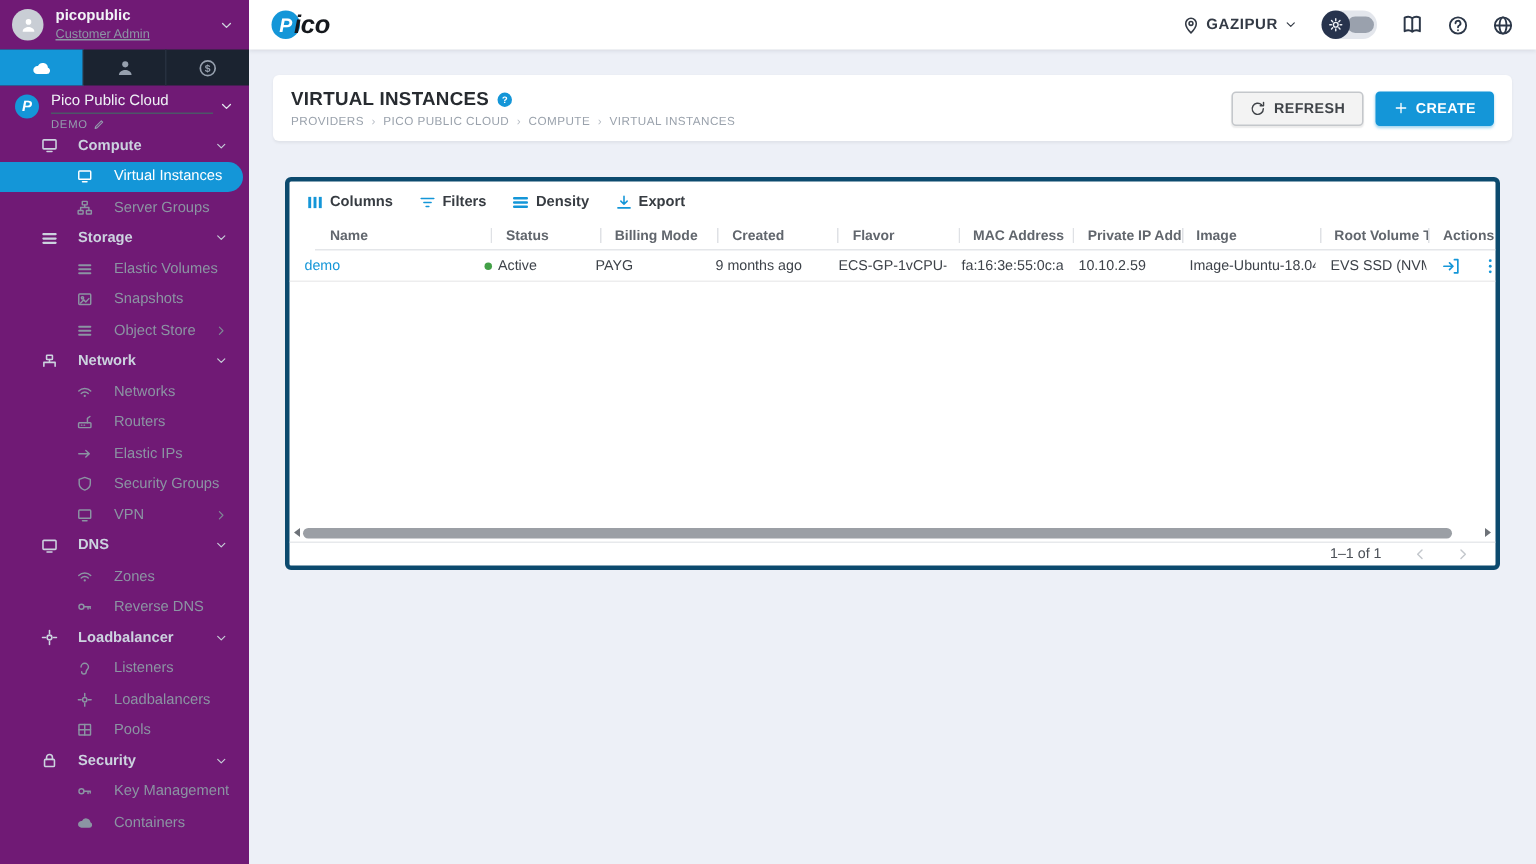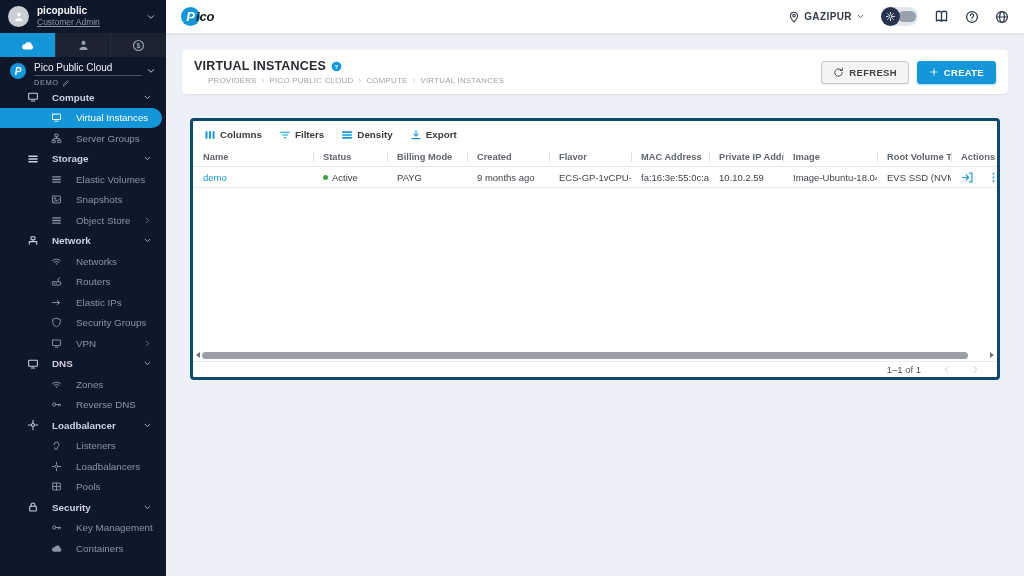--- a/index.html
+++ b/index.html
@@ -3,21 +3,21 @@
 <meta charset="utf-8">
 <style>
   html,body{margin:0;padding:0;width:1024px;height:576px;overflow:hidden;
     background:#edf0f7;font-family:"Liberation Sans",sans-serif;}
   *{box-sizing:border-box;}
   svg{display:block;}
   svg text{font-family:"Liberation Sans",sans-serif;font-weight:bold;}
   .icn,[data-icon]{display:inline-flex;align-items:center;justify-content:center;}
 
   
-  .sidebar{position:absolute;left:0;top:0;width:166px;height:576px;background:#0f172a;
+  .sidebar{position:absolute;left:0;top:0;width:166px;height:576px;background:#701a75;
     z-index:10;display:flex;flex-direction:column;}
   .user-row{height:33px;display:flex;align-items:center;padding:0 10px 0 8px;flex:none;cursor:pointer;}
   .avatar{width:21px;height:21px;border-radius:50%;background:#c9ced5;color:#fff;
     display:flex;align-items:center;justify-content:center;flex:none;}
   .user-meta{margin-left:8px;line-height:1.2;min-width:0;}
   .user-name{color:#f2f4f7;font-size:10px;font-weight:700;}
   .user-role{color:#8d96a5;font-size:8.5px;text-decoration:underline;}
   .user-chevron{margin-left:auto;color:#cfd5de;}
   .tabs-row{height:24px;display:flex;flex:none;background:#1b2330;}
   .tab{flex:1;display:flex;align-items:center;justify-content:center;color:#96a0ae;
@@ -41,53 +41,53 @@
   .srow .chev{margin-left:auto;margin-right:14px;color:#c6cdd8;display:flex;}
   .srow.sub .chev{color:#7e8795;}
   .srow.active{background:var(--accent);color:#fff;width:162px;border-radius:0 16px 16px 0;}
 
   
   .topbar{position:absolute;left:166px;top:0;right:0;height:33px;background:#fff;
     box-shadow:0 1px 3px rgba(20,30,50,.10);display:flex;align-items:center;padding:0 15px;z-index:5;}
   .logo{display:flex;align-items:center;cursor:pointer;}
   .logo-circle{width:19px;height:19px;border-radius:50%;background:var(--accent);color:#fff;
     font-weight:800;font-style:italic;font-size:13px;display:flex;align-items:center;justify-content:center;}
-  .logo-text{font-style:italic;font-weight:800;font-size:13px;color:#15181d;margin-left:-4px;letter-spacing:-.2px;}
+  .logo-text{font-style:italic;font-weight:800;font-size:17px;color:#15181d;margin-left:-4px;letter-spacing:-.2px;}
   .topbar-right{margin-left:auto;display:flex;align-items:center;gap:16px;color:#2c3648;}
   .location{display:flex;align-items:center;gap:4px;font-size:10px;font-weight:700;
     letter-spacing:.4px;color:#333a45;cursor:pointer;}
   .toggle{width:37px;height:19px;border-radius:10px;background:#e3e6ec;position:relative;
     display:flex;align-items:center;cursor:pointer;}
   .toggle .thumb{width:19px;height:19px;border-radius:50%;background:#27334d;color:#eef1f6;
     display:flex;align-items:center;justify-content:center;position:absolute;left:0;}
   .toggle .track-knob{position:absolute;left:17px;right:2px;top:4px;bottom:4px;border-radius:8px;background:#9aa1ad;}
   .tb-icon{color:#2c3748;cursor:pointer;}
 
   
   .page{position:absolute;left:166px;top:33px;right:0;bottom:0;}
   .panel1{position:absolute;left:16px;right:16px;top:17px;height:44px;background:#fff;
     border-radius:4px;box-shadow:0 1px 2px rgba(0,0,0,.06);display:flex;align-items:center;padding:0 12px;}
   .title-row{display:flex;align-items:center;gap:5px;}
   .page-title{font-size:12.5px;font-weight:700;color:#272b30;letter-spacing:.2px;}
   .info-badge{color:var(--accent);}
-  .breadcrumb{margin-top:3px;font-size:7.8px;color:#9aa2ac;letter-spacing:.3px;display:flex;gap:5px;align-items:center;margin-left:14px;}
+  .breadcrumb{margin-top:3px;font-size:7.8px;color:#9aa2ac;letter-spacing:.3px;display:flex;gap:5px;align-items:center;}
   .crumb-sep{color:#b6bcc4;}
   .actions-block{margin-left:auto;display:flex;gap:8px;}
   .btn{height:23px;display:flex;align-items:center;gap:5px;font-size:9.5px;font-weight:700;
     border-radius:3px;padding:0 11px;letter-spacing:.3px;cursor:pointer;}
   .btn-refresh{background:#f3f3f3;border:1px solid #c4c7cb;color:#3f4348;box-shadow:0 1px 1px rgba(0,0,0,.08);}
   .btn-create{background:var(--accent);color:#fff;border:1px solid var(--accent);box-shadow:0 1px 2px rgba(20,150,216,.4);}
 
   
   .table-card{position:absolute;left:24px;right:24px;top:85px;height:262px;background:#fff;
     border:3px solid #0c4a6e;border-radius:4px;display:flex;flex-direction:column;overflow:hidden;}
   .toolbar{display:flex;align-items:center;gap:17px;padding:0 11px;height:27px;flex:none;}
   .tool{display:flex;align-items:center;gap:4px;font-size:9.8px;font-weight:700;color:#373c42;cursor:pointer;}
   .tool .ticon{color:var(--accent);display:flex;}
-  .thead{display:flex;border-bottom:1px solid #e4e6e9;height:19px;flex:none;align-items:stretch;}
+  .thead{display:flex;border-bottom:1px solid #e4e6e9;height:19px;flex:none;align-items:stretch;margin-left:17px;}
   .hcell{font-size:9.3px;font-weight:700;color:#61666d;padding-left:10px;white-space:nowrap;
     overflow:hidden;display:flex;align-items:center;position:relative;cursor:pointer;}
   .hcell + .hcell::before{content:'';position:absolute;left:0;top:4px;bottom:4px;width:1px;background:#dfe1e5;}
   .trow{display:flex;height:21px;align-items:center;border-bottom:1px solid #ededee;flex:none;}
   .tcell{font-size:9.5px;color:#3e434a;padding-left:10px;white-space:nowrap;overflow:hidden;display:flex;align-items:center;}
   .tcell.link{color:var(--accent);cursor:pointer;}
   .status-dot{width:5px;height:5px;border-radius:50%;display:inline-block;margin-right:4px;flex:none;}
   .acts{display:flex;gap:13px;color:var(--accent);}
   .acts .icn{cursor:pointer;}
   .c0{width:120px;}.c1{width:74px;}.c2{width:80px;}.c3{width:82px;}.c4{width:82px;}

